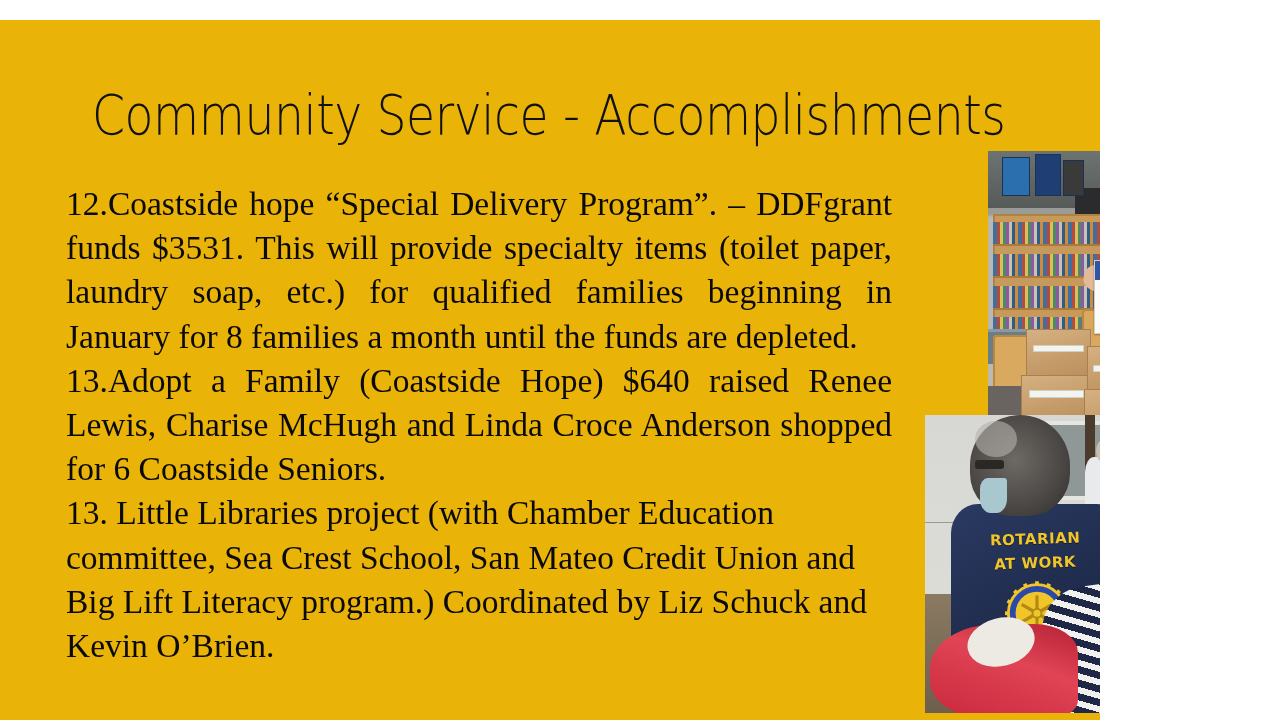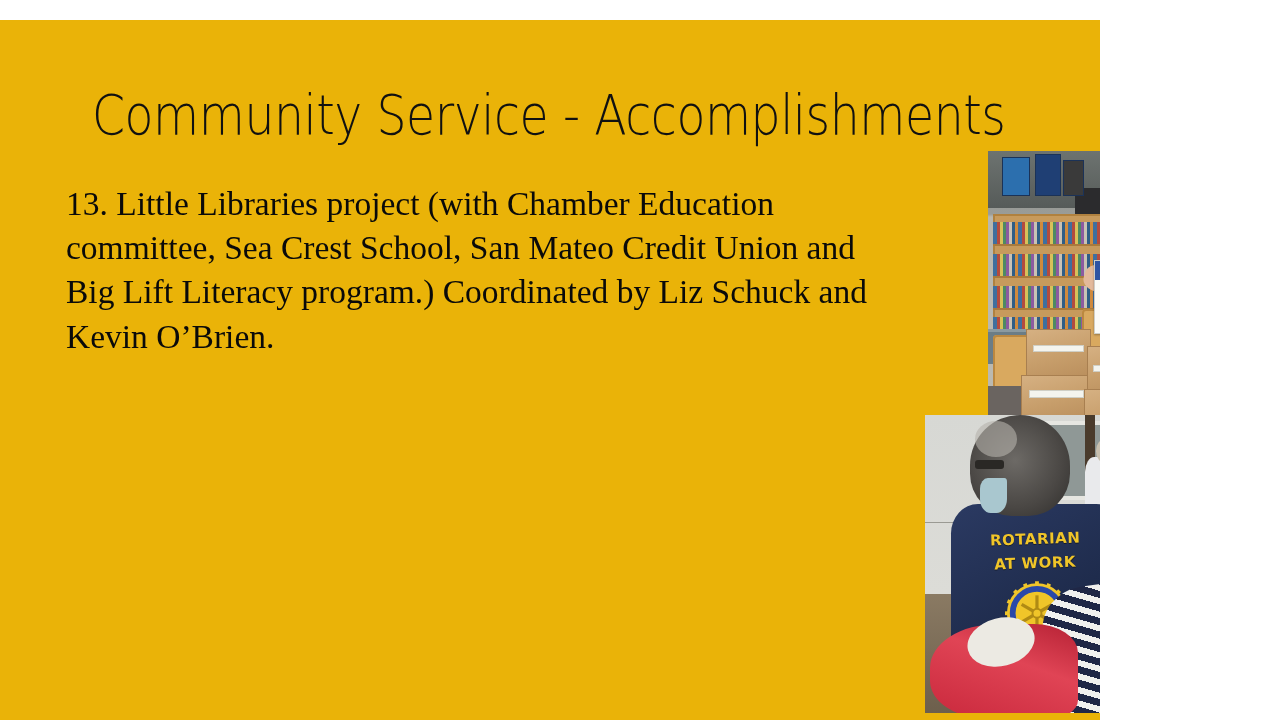--- a/index.html
+++ b/index.html
@@ -372,20 +372,22 @@
   }
 </style>
 </head>
 <body>
 
 <div class="slide">
 
   <div class="slide-title">Community Service - Accomplishments</div>
 
   <div class="body-text">
+    <p>12.Coastside hope “Special Delivery Program”. – DDFgrant funds  $3531. This will provide specialty items (toilet paper, laundry soap, etc.) for qualified families beginning in January for 8 families a month until the funds are depleted.</p>
+    <p>13.Adopt a Family (Coastside Hope) $640 raised Renee Lewis, Charise McHugh and Linda Croce Anderson shopped for 6 Coastside Seniors.</p>
     <p>13. Little Libraries project (with Chamber Education committee, Sea Crest School, San Mateo Credit Union and Big Lift Literacy program.) Coordinated by Liz Schuck and Kevin O’Brien.</p>
   </div>
 
   <div class="photo photo-library">
     <div class="scene">
       <div class="obj lib-wall"></div>
       <div class="obj lib-ceiling"></div>
       <div class="obj lib-ceil-light"></div>
       <div class="obj lib-doorway"></div>
       <div class="obj lib-doorglass"></div>

